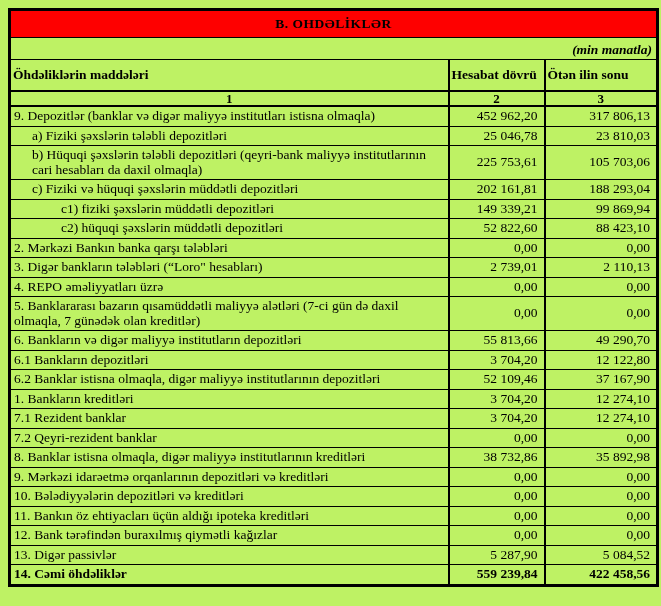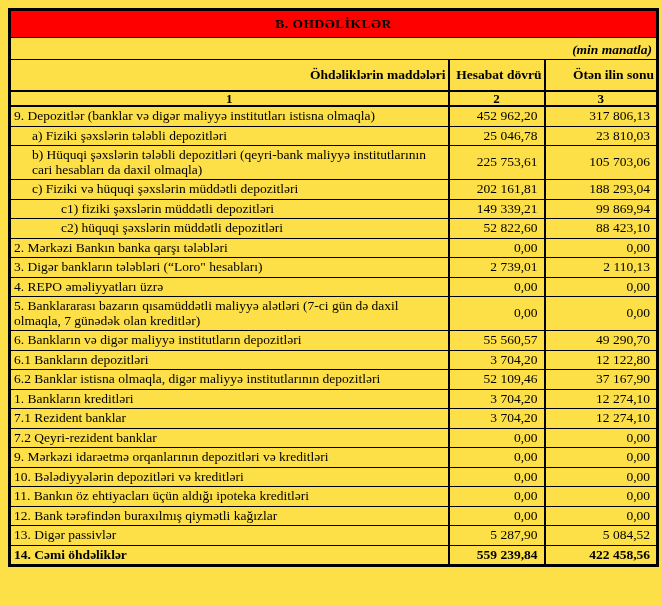--- a/index.html
+++ b/index.html
@@ -1,20 +1,20 @@
 <!DOCTYPE html>
 <html><head>
 <meta charset="utf-8">
 <style>
   html, body { margin: 0; padding: 0; background: #ffffff; }
   .page {
     position: relative;
     width: 661px;
     height: 606px;
-    background: #fde047;
+    background: #bef264;
     font-family: "Liberation Serif", serif;
     color: #000000;
     overflow: hidden;
   }
   table.liab {
     border-collapse: collapse;
     table-layout: fixed;
     width: 648px;
     margin: 8px 5px 0 8px;
     border: 3px solid #000000;
@@ -40,21 +40,21 @@
     text-align: right;
     font-style: italic;
     font-weight: 600;
     font-size: 12.5px;
     padding: 4px 4px 1px 0;
     border-bottom-width: 2.5px;
   }
   tr.colhead th {
     height: 28px;
     font-weight: bold;
-    text-align: right;
+    text-align: left;
     line-height: 14px;
     border-bottom-width: 2px;
     padding: 1px 2px;
   }
   tr.numrow th {
     height: 13px;
     font-weight: bold;
     text-align: center;
     font-size: 13px;
     line-height: 13px;
@@ -152,21 +152,21 @@
     <td class="num">0,00</td>
     <td class="num">0,00</td>
   </tr>
         <tr>
     <td class="lbl indent-0">5. Banklararası bazarın qısamüddətli maliyyə alətləri (7-ci gün də daxil olmaqla, 7 günədək olan kreditlər)</td>
     <td class="num">0,00</td>
     <td class="num">0,00</td>
   </tr>
         <tr>
     <td class="lbl indent-0">6. Bankların və digər maliyyə institutların depozitləri</td>
-    <td class="num">55 560,57</td>
+    <td class="num">55 813,66</td>
     <td class="num">49 290,70</td>
   </tr>
         <tr>
     <td class="lbl indent-0">6.1  Bankların depozitləri</td>
     <td class="num">3 704,20</td>
     <td class="num">12 122,80</td>
   </tr>
         <tr>
     <td class="lbl indent-0">6.2 Banklar istisna olmaqla, digər maliyyə institutlarının depozitləri</td>
     <td class="num">52 109,46</td>
@@ -179,20 +179,25 @@
   </tr>
         <tr>
     <td class="lbl indent-0">7.1 Rezident banklar</td>
     <td class="num">3 704,20</td>
     <td class="num">12 274,10</td>
   </tr>
         <tr>
     <td class="lbl indent-0">7.2 Qeyri-rezident banklar</td>
     <td class="num">0,00</td>
     <td class="num">0,00</td>
+  </tr>
+        <tr>
+    <td class="lbl indent-0">8. Banklar istisna olmaqla, digər maliyyə institutlarının kreditləri</td>
+    <td class="num">38 732,86</td>
+    <td class="num">35 892,98</td>
   </tr>
         <tr>
     <td class="lbl indent-0">9. Mərkəzi idarəetmə orqanlarının depozitləri və kreditləri</td>
     <td class="num">0,00</td>
     <td class="num">0,00</td>
   </tr>
         <tr>
     <td class="lbl indent-0">10. Bələdiyyələrin depozitləri və kreditləri</td>
     <td class="num">0,00</td>
     <td class="num">0,00</td>

